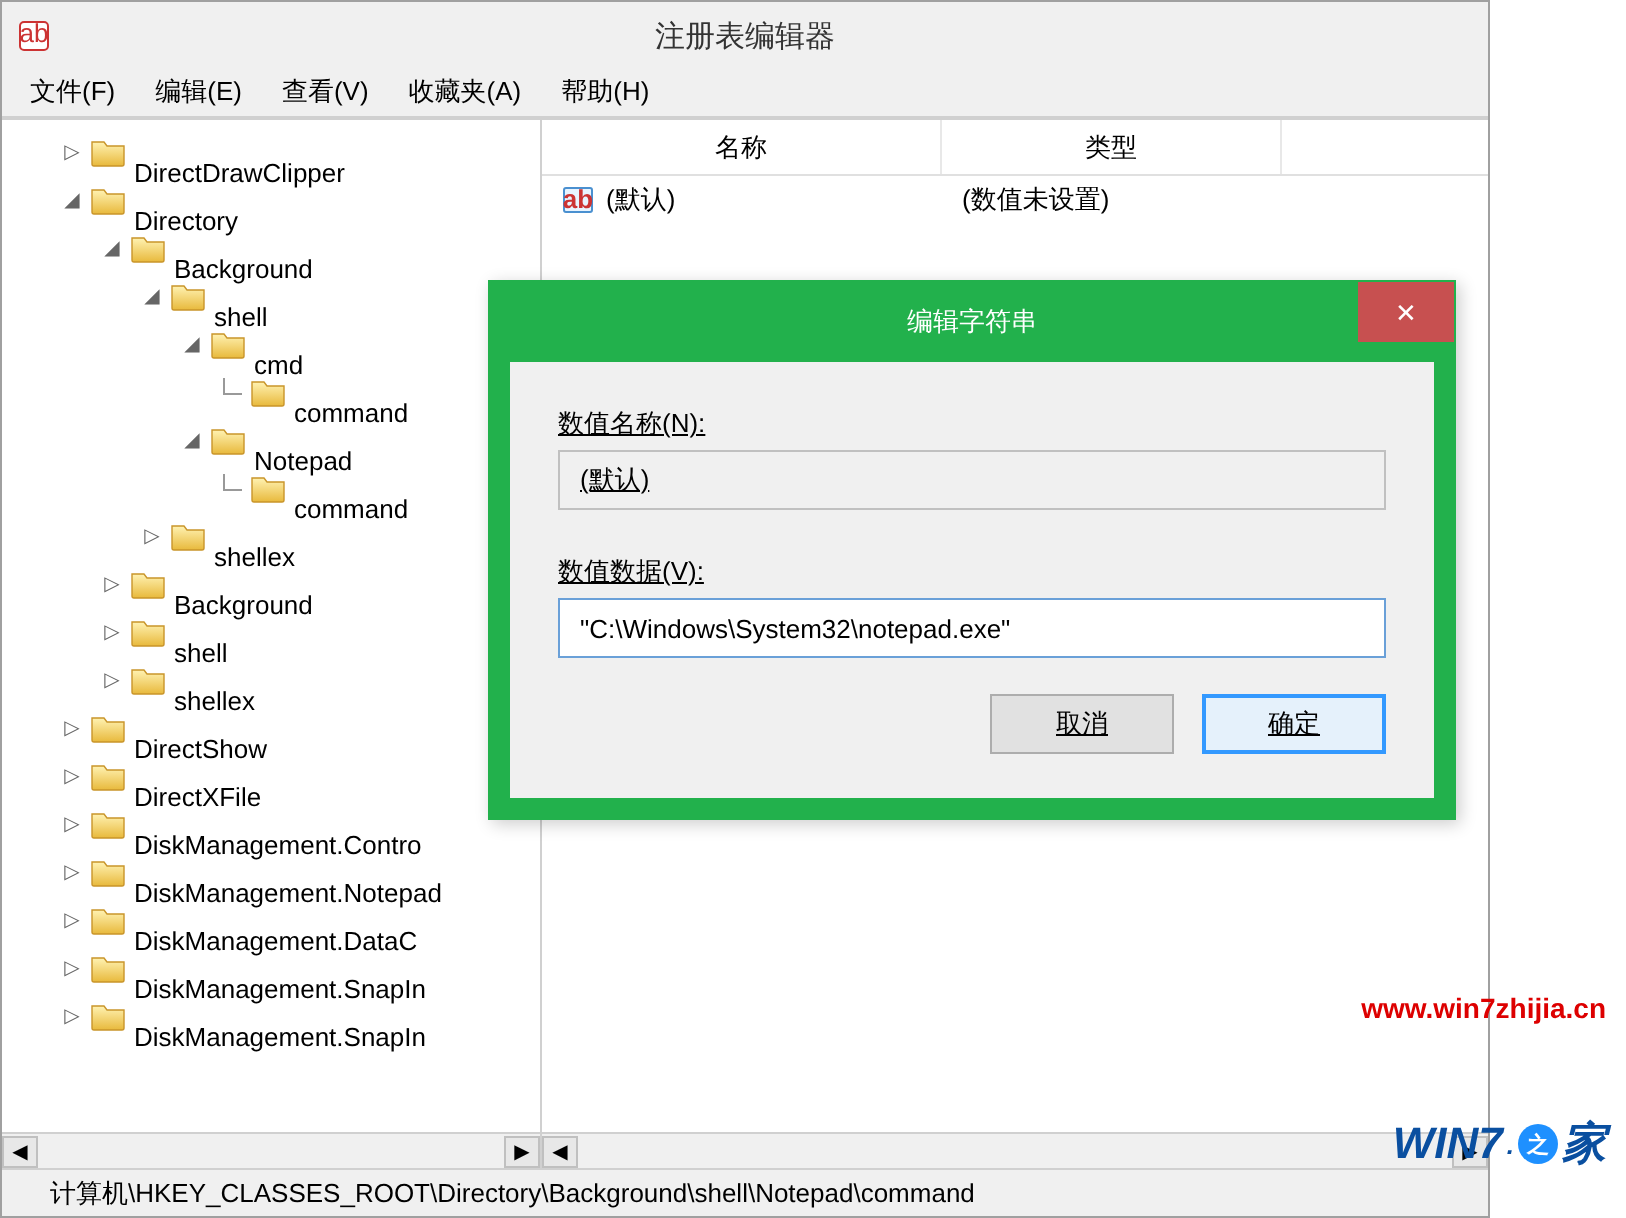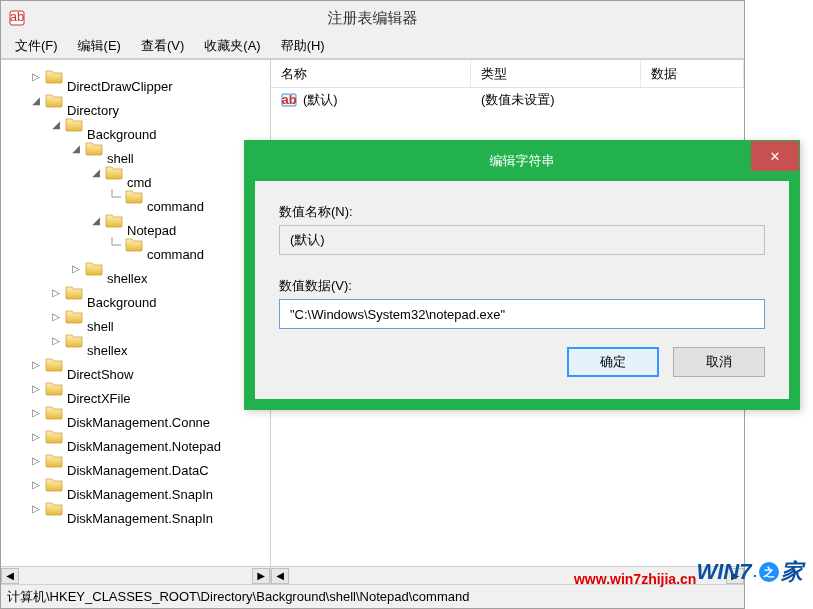--- a/index.html
+++ b/index.html
@@ -20,46 +20,46 @@
 .tree-scroll { flex: 1; overflow: hidden; padding: 4px 0; }
 .tree-row { display: flex; align-items: center; height: 24px; white-space: nowrap; cursor: pointer; }
 .expander { width: 14px; height: 14px; display: inline-flex; align-items: center; justify-content: center; margin-right: 2px; color: #666; font-size: 10px; }
 .folder-icon { width: 18px; height: 16px; margin-right: 4px; display: inline-block; }
 .tree-label { user-select: none; margin-top: 20px; }
 .hscroll { height: 18px; background: #f0f0f0; border-top: 1px solid #d0d0d0; display: flex; align-items: center; }
 .hscroll .arrow { width: 18px; height: 16px; display:flex;align-items:center;justify-content:center; border: 1px solid #c0c0c0; background: #e8e8e8; font-size: 10px; }
 .hscroll .track { flex: 1; }
 
 .list-pane { flex: 1; display: flex; flex-direction: column; overflow: hidden; }
-.list-header { height: 28px; display: flex; border-bottom: 1px solid #e0e0e0; }
+.list-header { height: 28px; display: flex; border-bottom: 1px solid #e0e0e0; text-align: center; }
 .list-header .col { padding: 5px 10px; border-right: 1px solid #e8e8e8; }
 .list-body { flex: 1; }
 .list-row { height: 24px; display: flex; align-items: center; }
 .list-row .cell { padding: 0 10px; display:flex; align-items:center; gap:6px; }
 .col-name { width: 200px; }
 .col-type { width: 170px; }
 .col-data { flex: 1; }
 .value-icon { width: 16px; height: 16px; }
 
-.statusbar { height: 24px; border-top: 1px solid #d0d0d0; background: #f0f0f0; display: flex; align-items: center; padding: 0 6px; font-size: 13px; }
-
-
-.dialog { position: absolute; left: 244px; top: 140px; width: 556px; height: 270px; background: #22b14c; border: 1px solid #22b14c; box-shadow: 2px 2px 8px rgba(0,0,0,0.2); }
-.dialog-inner { position: absolute; left: 10px; top: 40px; right: 10px; bottom: 10px; background: #f0f0f0; }
+.statusbar { height: 24px; border-top: 1px solid #d0d0d0; background: #f0f0f0; display: flex; align-items: center; padding: 0 24px; font-size: 13px; }
+
+
+.dialog { position: absolute; left: 244px; top: 140px; width: 484px; height: 270px; background: #22b14c; border: 1px solid #22b14c; box-shadow: 2px 2px 8px rgba(0,0,0,0.2); }
+.dialog-inner { position: absolute; left: 10px; top: 40px; right: 10px; bottom: 10px; background: #f0f0f0; text-decoration: underline; }
 .dialog-title { height: 40px; display:flex; align-items:center; justify-content:center; color:#fff; position:relative; font-size:15px; }
 .dialog-close { position:absolute; right:0; top:0; width:48px; height:30px; background:#c75050; color:#fff; display:flex; align-items:center; justify-content:center; cursor:pointer; font-size:15px; }
 .dlg-body { padding: 22px 24px 14px; }
 .dlg-label { margin-bottom: 4px; }
 .dlg-readonly { border: 1px solid #c0c0c0; height: 30px; padding: 5px 10px; background: #f0f0f0; margin-bottom: 22px; }
 .dlg-input { border: 1px solid #6aa0d8; height: 30px; width: 100%; padding: 5px 10px; background: #fff; margin-bottom: 18px; outline:none; }
 .dlg-buttons { display:flex; justify-content:flex-end; gap: 14px; }
 .dlg-btn { width: 92px; height: 30px; border: 1px solid #adadad; background: #e1e1e1; cursor:pointer; }
 .dlg-btn.primary { border: 2px solid #3399ff; background: #e5f1fb; }
 
-.watermark { position:absolute; right:10px; bottom:22px; display:flex; flex-direction:row; align-items:flex-end; pointer-events:none; }
+.watermark { position:absolute; right:10px; bottom:22px; display:flex; flex-direction:column; align-items:flex-end; pointer-events:none; }
 .watermark .url { color:#d00; font-weight:bold; font-size:14px; }
 .watermark .logo { font-size:22px; font-weight:bold; color:#0a4fa0; font-style:italic; display:flex; align-items:center; gap:2px;margin-top:45px;}
 .watermark .logo .dot{color:#0a4fa0;}
 .watermark .tail{width:20px;height:20px;border-radius:50%;background:#1e90ff;display:inline-flex;align-items:center;justify-content:center;color:#fff;font-size:11px;font-style:normal;}
 </style>
 </head>
 <body>
 
 <svg width="0" height="0" style="position:absolute">
   <defs>
@@ -206,21 +206,21 @@
             <svg class="folder-icon">
               <use href="#folder"></use>
             </svg>
             <span class="tree-label">DirectXFile</span>
           </div>
           <div class="tree-row" style="padding-left: 28px;">
             <span class="expander">▷</span>
             <svg class="folder-icon">
               <use href="#folder"></use>
             </svg>
-            <span class="tree-label">DiskManagement.Conne</span>
+            <span class="tree-label">DiskManagement.Contro</span>
           </div>
           <div class="tree-row" style="padding-left: 28px;">
             <span class="expander">▷</span>
             <svg class="folder-icon">
               <use href="#folder"></use>
             </svg>
             <span class="tree-label">DiskManagement.Notepad</span>
           </div>
           <div class="tree-row" style="padding-left: 28px;">
             <span class="expander">▷</span>
@@ -248,21 +248,20 @@
         <div class="arrow">◀</div>
         <div class="track"></div>
         <div class="arrow">▶</div>
       </div>
     </div>
 
     <div class="list-pane">
       <div class="list-header">
         <div class="col col-name">名称</div>
         <div class="col col-type">类型</div>
-        <div class="col col-data">数据</div>
       </div>
       <div class="list-body">
         <div class="list-row">
           <div class="cell col-name">
             <svg class="value-icon">
                 <use href="#string-value"></use>
               </svg>
             <span>(默认)</span>
           </div>
           <div class="cell col-data">(数值未设置)</div>
@@ -289,22 +288,22 @@
       <span>✕</span>
     </div>
   </div>
   <div class="dialog-inner">
     <div class="dlg-body">
       <div class="dlg-label">数值名称(N):</div>
       <div class="dlg-readonly">(默认)</div>
       <div class="dlg-label">数值数据(V):</div>
       <input class="dlg-input" value="&quot;C:\Windows\System32\notepad.exe&quot;" style="">
       <div class="dlg-buttons">
+        <button class="dlg-btn">取消</button>
         <button class="dlg-btn primary">确定</button>
-        <button class="dlg-btn">取消</button>
       </div>
     </div>
   </div>
 </div>
 
 <div class="watermark">
   <div class="url">www.win7zhijia.cn</div>
   <div class="logo">WIN7<span class="dot">.</span><span class="tail">之</span>家</div>
 </div>
 

